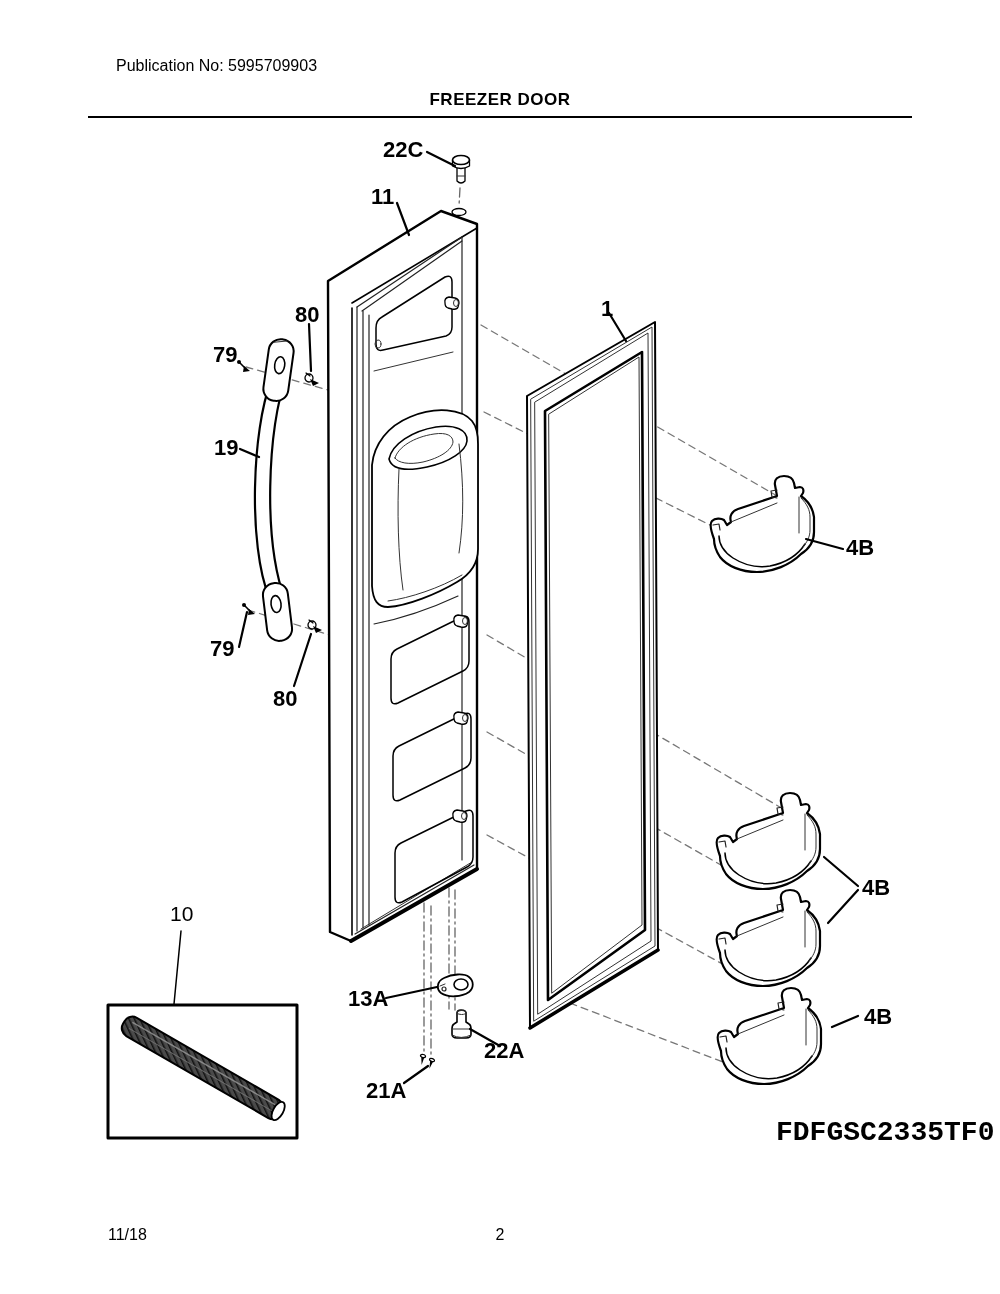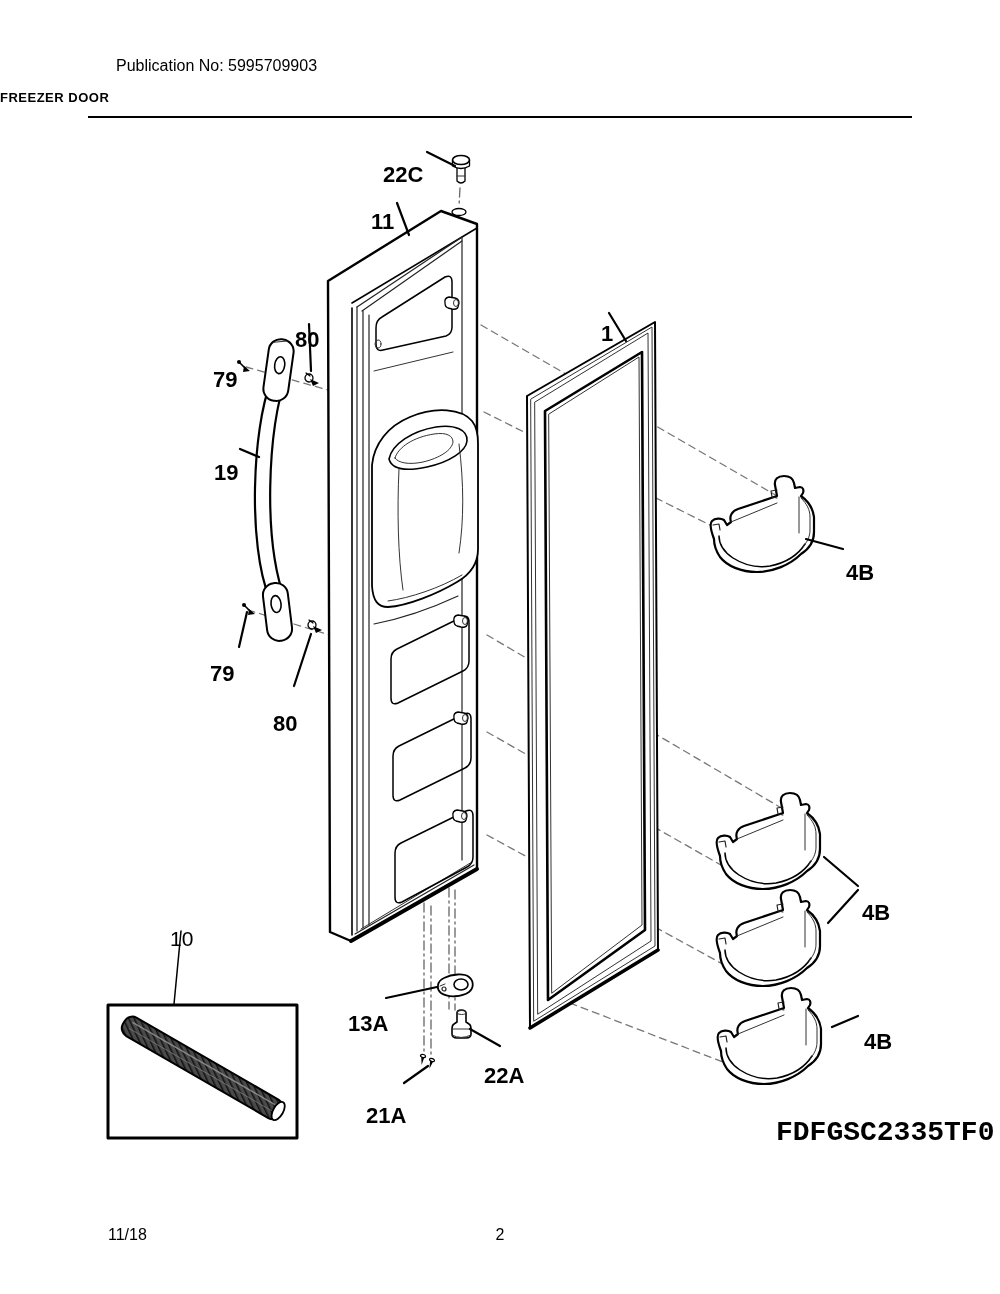--- a/index.html
+++ b/index.html
@@ -2,27 +2,27 @@
 <html><head>
 <meta charset="utf-8">
 <style>
   html,body{margin:0;padding:0;background:#fff;}
   .page{
     position:relative;width:1000px;height:1294px;background:#fff;
     font-family:"Liberation Sans",sans-serif;color:#000;overflow:hidden;
   }
   .hdr-pub{position:absolute;left:88px;top:57px;font-size:16px;margin-left:28px;}
   .hdr-model{position:absolute;left:0;right:0;top:57px;text-align:center;font-size:16px;}
-  .hdr-title{position:absolute;left:0;right:0;top:90px;text-align:left;font-size:13px;font-weight:bold;letter-spacing:.5px;}
+  .hdr-title{position:absolute;left:0;right:0;top:90px;text-align:center;font-size:17px;font-weight:bold;letter-spacing:.5px;}
   .hdr-rule{position:absolute;left:88px;top:116px;width:824px;height:2px;background:#000;}
   .ftr-date{position:absolute;left:88px;top:1226px;font-size:16px;margin-left:20px;}
   .ftr-page{position:absolute;left:0;right:0;top:1226px;text-align:center;font-size:16px;}
   .art{position:absolute;left:0;top:0;}
   .art *{stroke-linecap:round;stroke-linejoin:round;}
-  .callout{position:absolute;font-weight:bold;font-size:22px;line-height:1;white-space:nowrap;margin-top:25px;}
+  .callout{position:absolute;font-weight:bold;font-size:22px;line-height:1;white-space:nowrap;}
   .c0{left:383px;top:139px}.c1{left:371px;top:186px}.c2{left:295px;top:304px}
   .c3{left:213px;top:344px}.c4{left:214px;top:437px}.c5{left:210px;top:638px}
   .c6{left:273px;top:688px}.c7{left:601px;top:298px}.c8{left:846px;top:537px}
   .c9{left:862px;top:877px}.c10{left:864px;top:1006px}.c11{left:348px;top:988px}
   .c12{left:484px;top:1040px}.c13{left:366px;top:1080px}
   .c14{left:170px;top:903px;font-weight:400;font-size:21px;}
   .asm-code{position:absolute;left:776px;top:1117px;font-weight:bold;font-size:28px;white-space:nowrap;font-family:Liberation Mono, monospace;}
   
   .o{fill:#fff;stroke:#000;stroke-width:2.4}
   .pw{fill:#fff;stroke:#000;stroke-width:2.2}

